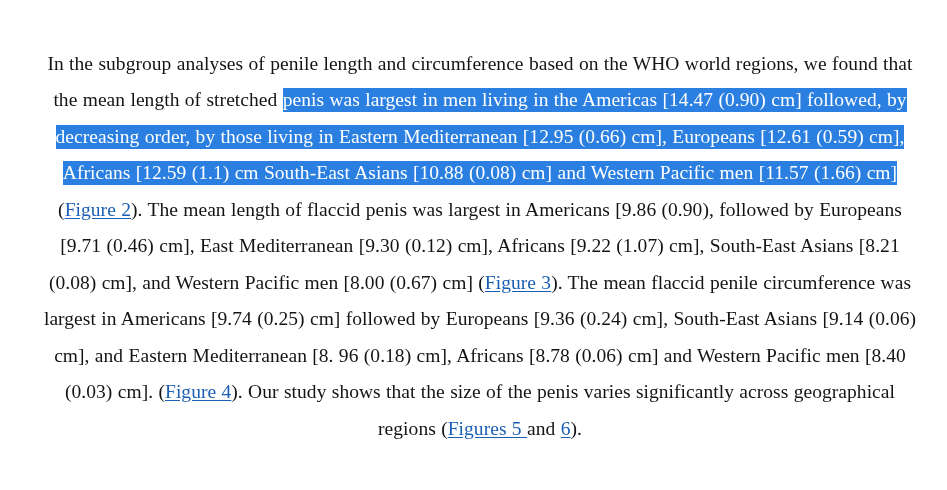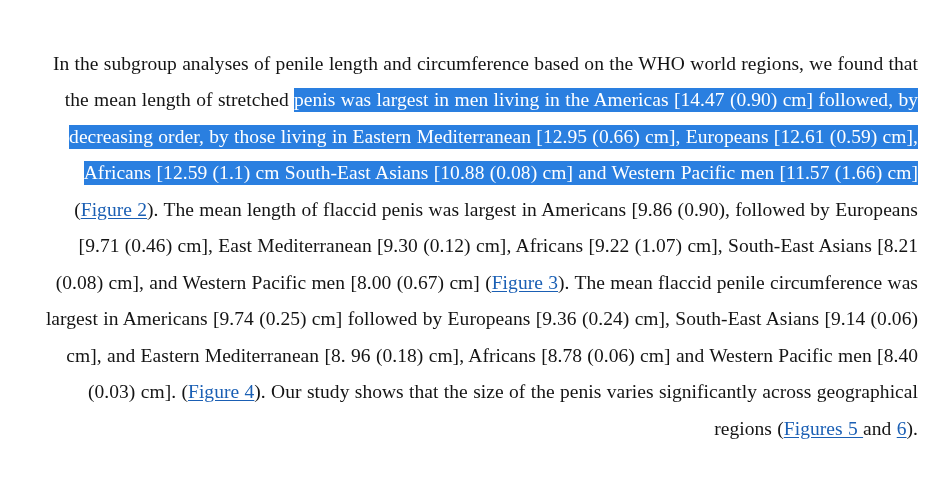--- a/index.html
+++ b/index.html
@@ -29,21 +29,21 @@
     height: 490px;
     background: #ffffff;
   }
   .paragraph {
     position: absolute;
     left: 42px;
     top: 26px;
     width: 876px;
     font-size: 19.5px;
     line-height: 36.5px;
-    text-align: right;
+    text-align: center;
     color: #141414;
     letter-spacing: 0.05px;
     word-spacing: 0.4px;
   }
   .hl {
     background: #2a7fe0;
     color: #ffffff;
     padding: 1px 0 2px 0;
     box-decoration-break: clone;
     -webkit-box-decoration-break: clone;

